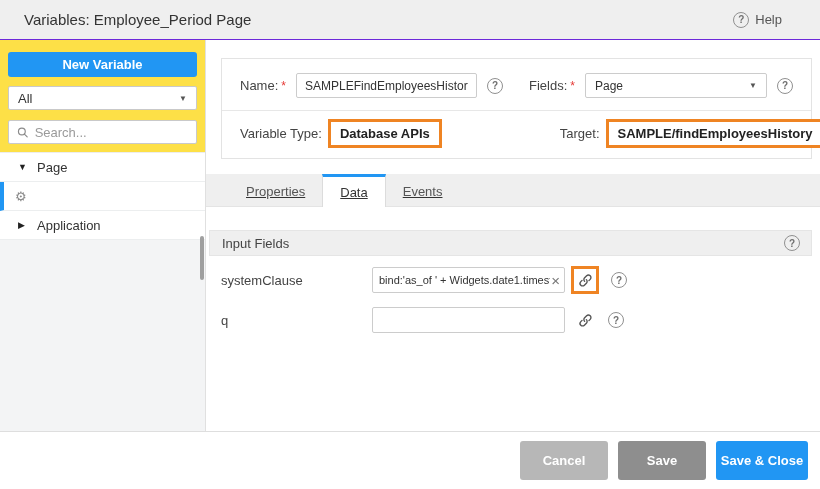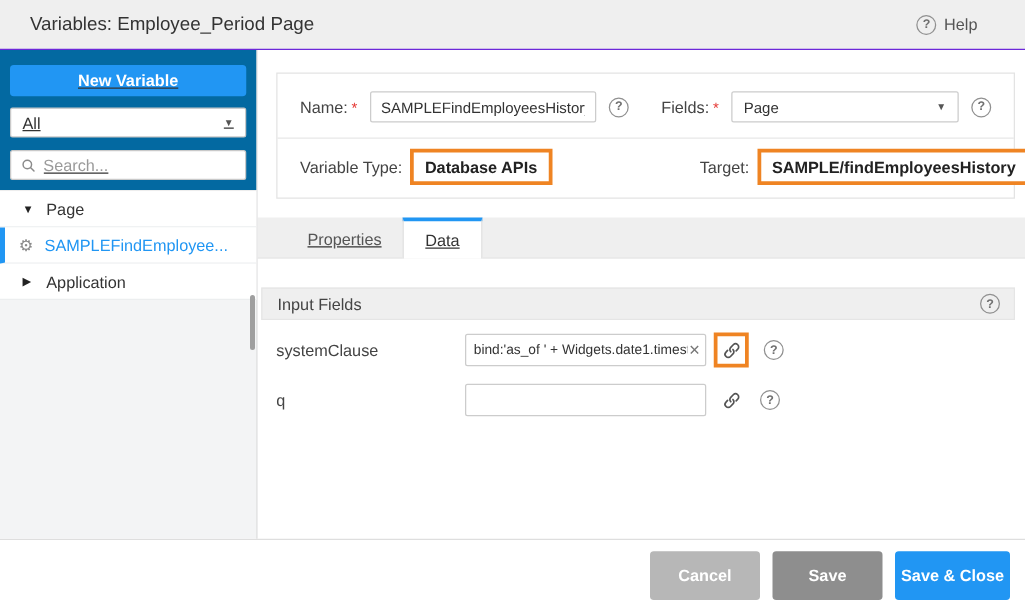--- a/index.html
+++ b/index.html
@@ -17,21 +17,21 @@
 
   .qmark { width:16px; height:16px; border:1px solid #909090; border-radius:50%;
            display:inline-flex; align-items:center; justify-content:center;
            font-size:10px; color:#707070; font-weight:bold; flex:0 0 auto; background:transparent; }
 
   
   .body { flex:1 1 auto; display:flex; min-height:0; }
 
   
   .sidebar { width:206px; flex:0 0 auto; background:#f3f4f5; border-right:1px solid #e0e0e0; position:relative; }
-  .sidebar-top { background:#0369a1; padding:12px 8px 8px 8px;text-decoration:underline; }
+  .sidebar-top { background:#fde047; padding:12px 8px 8px 8px; }
   .btn-new-variable { display:block; width:100%; height:25px; background:#2196f3; color:#fff;
             border:none; border-radius:3px; font-size:13px; font-weight:bold; cursor:pointer;
             font-family:"Liberation Sans",sans-serif; }
   .select-box { margin-top:9px; height:24px; border:1px solid #c9c9c9; border-radius:2px; background:#fff;
             display:flex; align-items:center; justify-content:space-between; padding:0 9px; font-size:13px; color:#333; cursor:pointer;text-align:center; }
   .select-caret { font-size:8px; color:#555; }
   .search-box { margin-top:10px; height:24px; border:1px solid #c9c9c9; border-radius:2px; background:#fff;
             display:flex; align-items:center; padding:0 8px; gap:6px; }
   .search-box input { border:none; outline:none; font-size:13px; color:#333; width:100%;
             font-family:"Liberation Sans",sans-serif; background:transparent; }
@@ -132,21 +132,20 @@
           <input type="text" placeholder="Search..." style="">
         </div>
       </div>
       <div class="tree">
         <div class="tree-row">
           <span class="caret">▼</span>
           <span>Page</span>
         </div>
         <div class="tree-row selected">
           <span class="var-icon">⚙</span>
-          <span>SAMPLEFindEmployee...</span>
         </div>
         <div class="tree-row">
           <span class="caret">▶</span>
           <span>Application</span>
         </div>
       </div>
       <div class="scroll-thumb"></div>
     </div>
 
     <div class="main">
@@ -173,20 +172,21 @@
           <div class="target-group">
             <span class="fld-label vt-label">Target:</span>
             <span class="annotation">SAMPLE/findEmployeesHistory</span>
           </div>
         </div>
       </div>
 
       <div class="tabs">
         <div class="tab">Properties</div>
         <div class="tab active">Data</div>
+        <div class="tab">Events</div>
       </div>
 
       <div class="tab-content">
         <div class="section-header">
           <span>Input Fields</span>
           <span class="qmark">?</span>
         </div>
 
         <div class="field-row">
           <span class="field-label">systemClause</span>

